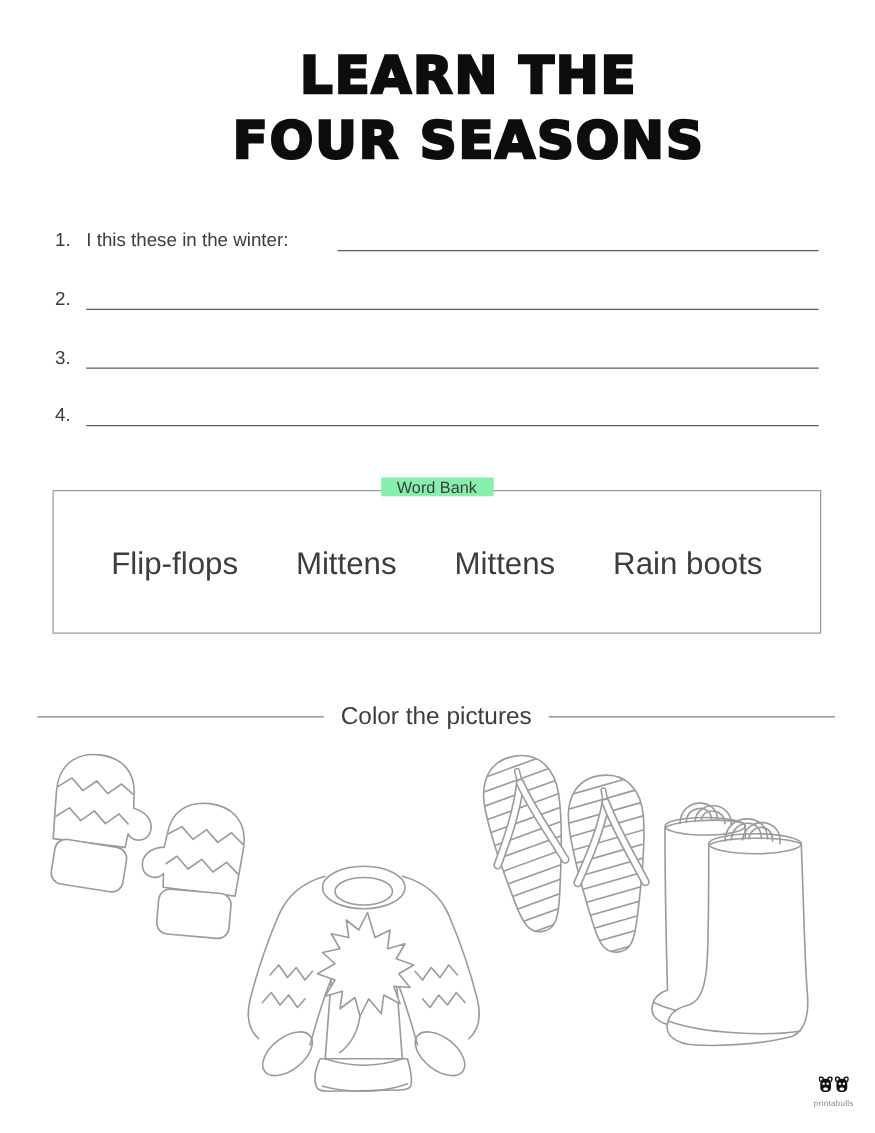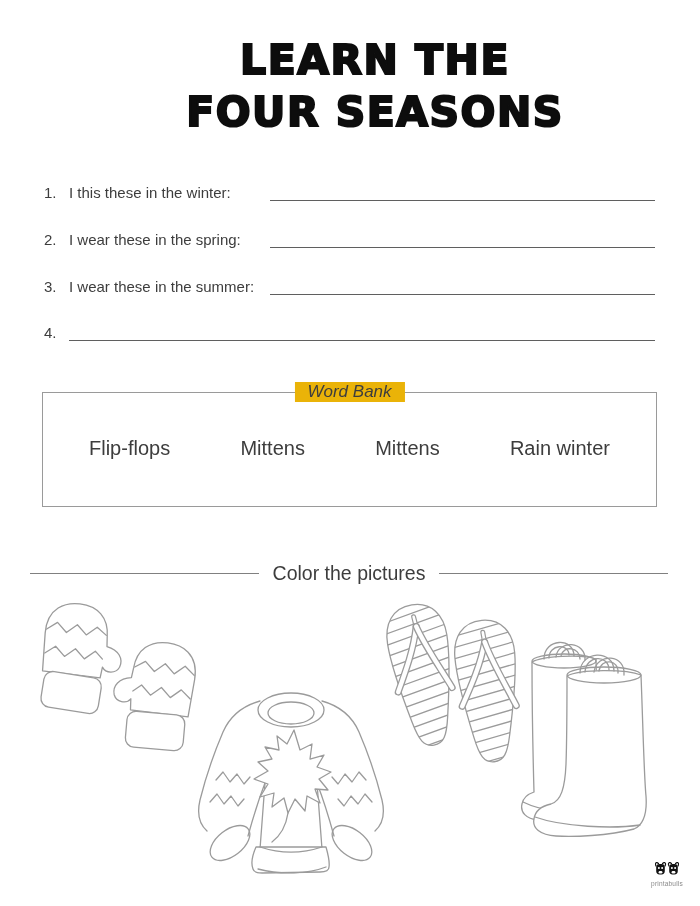--- a/index.html
+++ b/index.html
@@ -21,25 +21,25 @@
   .q-text{width:201px;flex:none;}
   .q-line{flex:1;border-bottom:1.3px solid #5f5f5f;height:100%;}
   .q1{top:181px}.q2{top:228px}.q3{top:275px}.q4{top:321px}
 
   .word-bank{
     position:absolute;left:42px;top:392px;width:613px;height:113px;
     border:1.2px solid #9a9a9a;background:#fff;
   }
   .wb-title{
     position:absolute;top:-11px;left:50%;transform:translateX(-50%);
-    background:#eab308;padding:0 13px;font-size:17px;color:#3d3d3d;white-space:nowrap;font-style:italic;
+    background:#86efac;padding:0 13px;font-size:13px;color:#3d3d3d;white-space:nowrap;
   }
   .wb-words{
     display:flex;justify-content:space-between;padding:0 46px;margin-top:44px;
-    font-size:20px;color:#3d3d3d;
+    font-size:25px;color:#3d3d3d;
   }
   .color-header{
     position:absolute;top:562px;left:30px;right:32px;
     display:flex;align-items:center;font-size:19.5px;color:#3d3d3d;text-align:right;
   }
   .ch-line{flex:1;border-top:1.2px solid #808080;height:0;}
   .ch-text{margin:0 14px;white-space:nowrap;}
 
   .pic{position:absolute;}
   .pic svg{display:block;overflow:visible;}
@@ -63,40 +63,38 @@
   <div>FOUR SEASONS</div>
 </div>
 
 <div class="question q1">
   <span class="q-num">1.</span>
   <span class="q-text">I this these in the winter:</span>
   <span class="q-line"></span>
 </div>
 <div class="question q2">
   <span class="q-num">2.</span>
-  <span class="q-text">I wear these in the spring:</span>
   <span class="q-line"></span>
 </div>
 <div class="question q3">
   <span class="q-num">3.</span>
-  <span class="q-text">I wear these in the summer:</span>
   <span class="q-line"></span>
 </div>
 <div class="question q4">
   <span class="q-num">4.</span>
   <span class="q-line"></span>
 </div>
 
 <div class="word-bank">
   <div class="wb-title">Word Bank</div>
   <div class="wb-words">
     <span>Flip-flops</span>
     <span>Mittens</span>
     <span>Mittens</span>
-    <span>Rain winter</span>
+    <span>Rain boots</span>
   </div>
 </div>
 
 <div class="color-header">
   <span class="ch-line"></span>
   <span class="ch-text">Color the pictures</span>
   <span class="ch-line"></span>
 </div>
 
 <div class="pic" style="left:25px;top:595px;">

